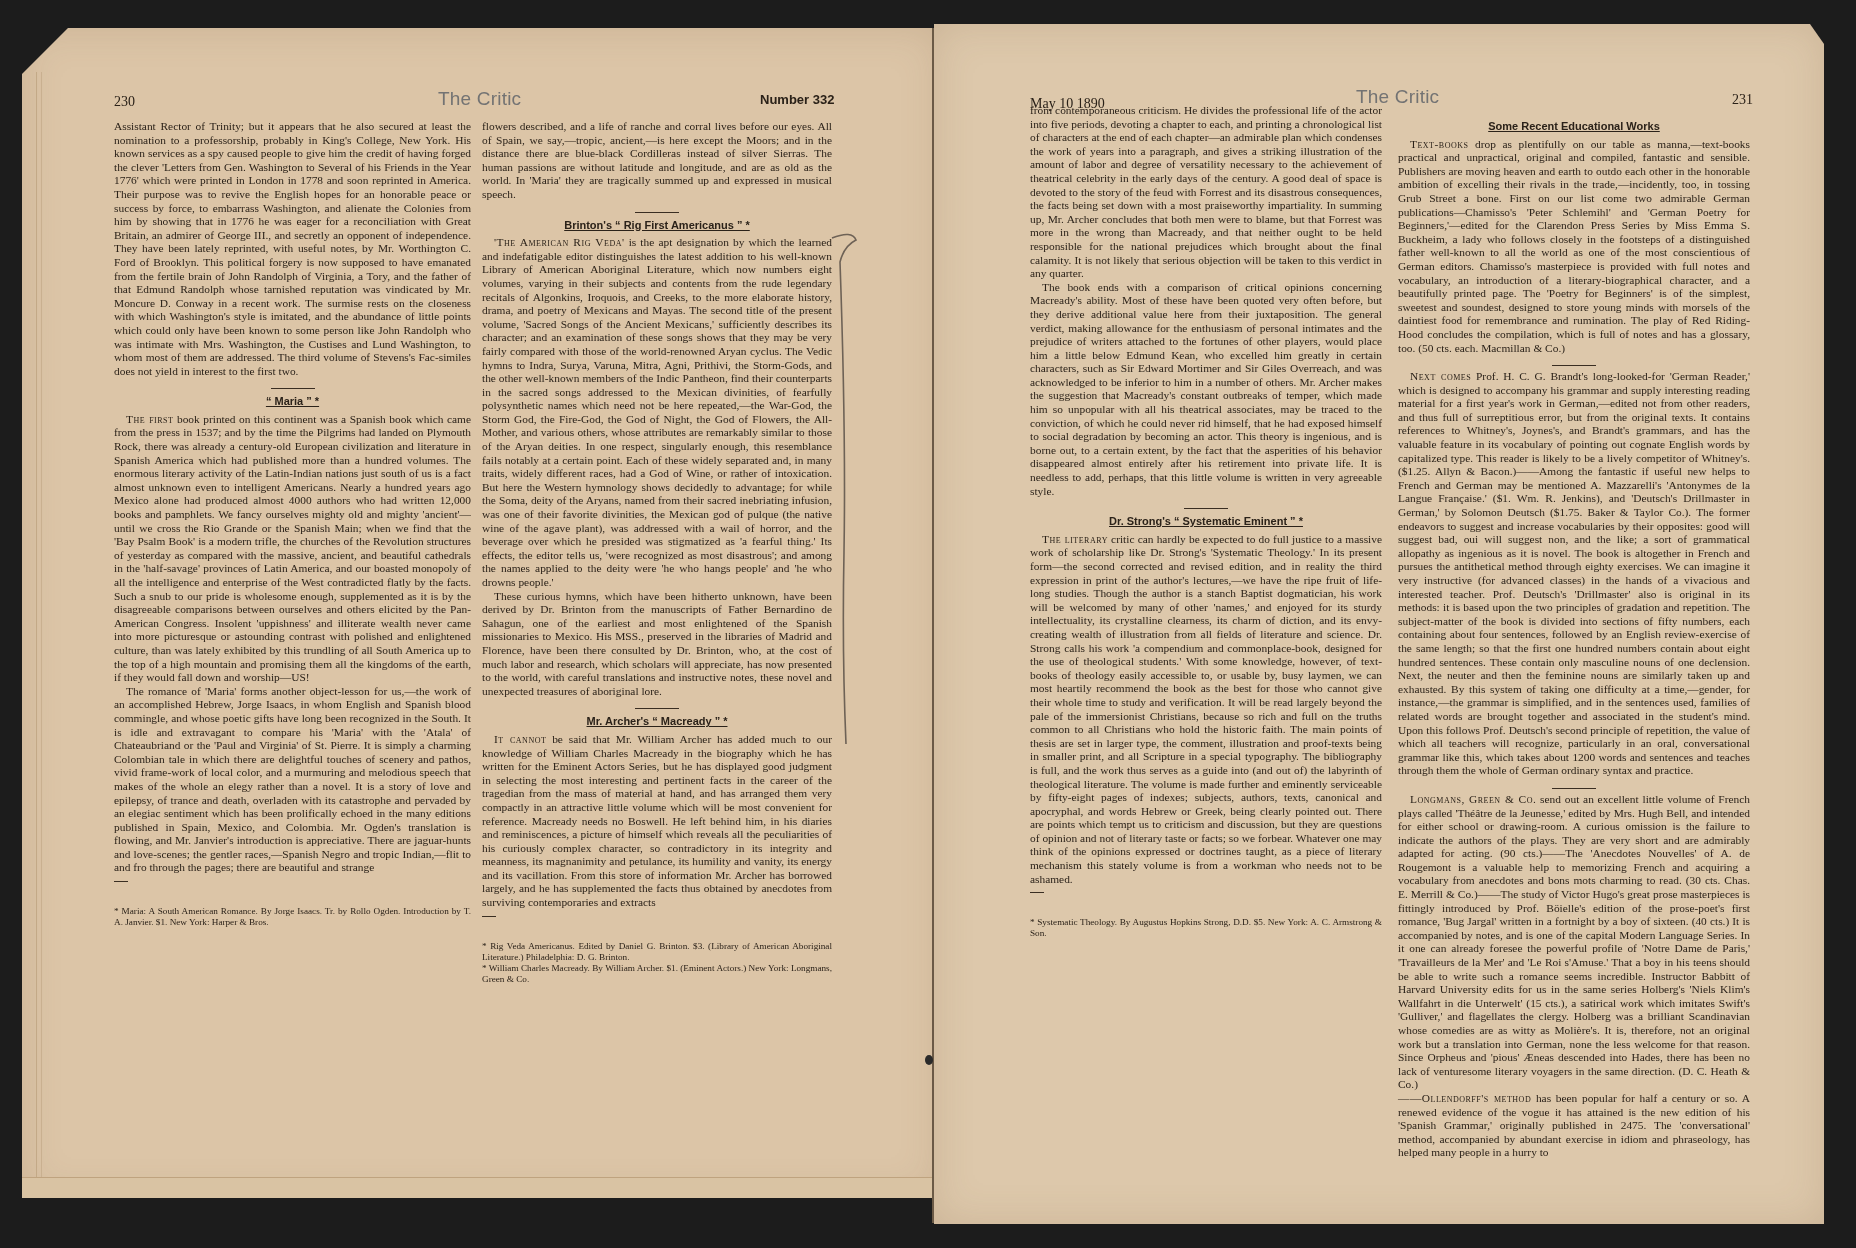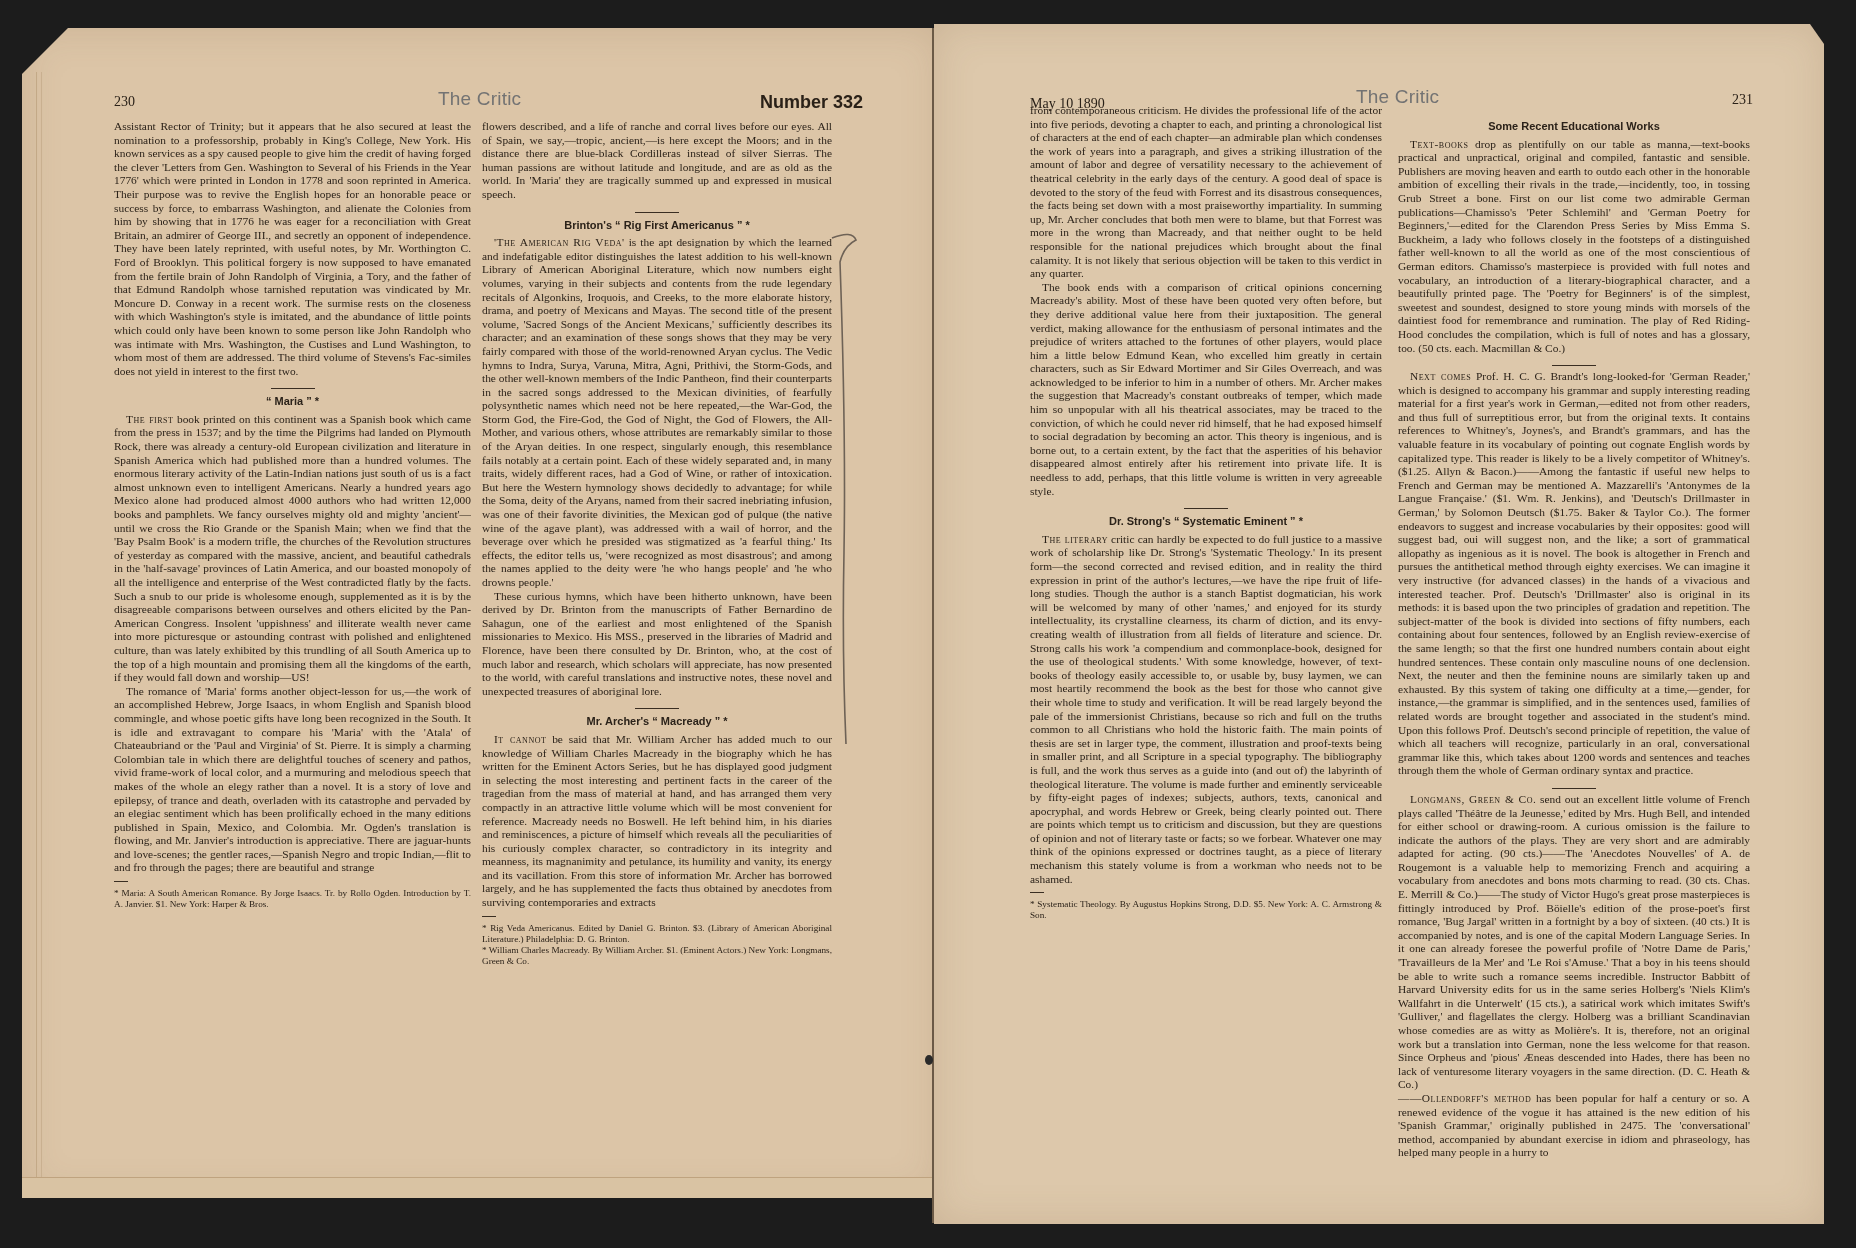--- a/index.html
+++ b/index.html
@@ -8,41 +8,41 @@
   .page.left { left:22px; top:28px; width:918px; height:1170px; clip-path: polygon(0 46px, 46px 0, 100% 0, 100% 100%, 0 100%); }
   .page.left .edge { position:absolute; left:14px; top:44px; bottom:0; width:4px; border-left:1px solid #c3a987; border-right:1px solid #c9b090; }
   .page.left .bottom-fold { position:absolute; left:0; right:0; bottom:0; height:20px; background:#d9c3a3; border-top:1px solid #bfa37f; }
   .page.right { left:934px; top:24px; width:890px; height:1200px; background:#ddc8ab; clip-path: polygon(0 0, calc(100% - 14px) 0, 100% 20px, 100% 100%, 0 100%); }
   .gutter { position:absolute; left:932px; top:28px; width:2px; height:1195px; background:#6b5a46; }
   .running { position:absolute; font-size:14px; }
   .title { position:absolute; font-family:"Liberation Sans", "DejaVu Sans", sans-serif; font-size:19px; color:#737373; letter-spacing:0.2px; }
   .col { position:absolute; font-size:11.4px; line-height:13.6px; text-align:justify; color:#2b2219; }
   .col p { margin:0; text-indent:12px; }
   .col p.noind { text-indent:0; }
-  .col h3 { margin:6px 0 4px; font-size:11px; font-weight:bold; text-align:center; font-family:"Liberation Sans","DejaVu Sans",sans-serif; }
+  .col h3 { margin:6px 0 4px; font-size:11px; font-weight:bold; text-align:center; font-family:"Liberation Sans","DejaVu Sans",sans-serif;text-decoration:underline; }
   .rule { width:44px; height:1px; background:#3a2e22; margin:10px auto 4px; }
   .sc { font-variant:small-caps; letter-spacing:0.5px; }
-  .fn { font-size:9.2px; line-height:11px; margin-top:6px; }
+  .fn { font-size:9.2px; line-height:11px; margin-top:24px; }
   .fnrule { width:14px; height:1px; background:#3a2e22; margin:6px 0 3px; }
   .pencil { position:absolute; left:830px; top:232px; width:28px; height:520px; }
   .hole { position:absolute; width:8px; height:10px; border-radius:50%; background:#2a2a2a; }
 </style>
 </head>
 <body>
 
 <div class="page left">
   <div class="edge"></div>
   <div class="bottom-fold"></div>
 </div>
 <div class="page right"></div>
 <div class="gutter"></div>
 
 <div class="running" style="left:114px;top:94px;">230</div>
 <div class="title" style="left:438px;top:88px;">The Critic</div>
-<div class="running" style="left:760px;top:92px;font-weight:bold;font-family:'Liberation Sans',sans-serif;font-size:18px;">Number 332</div>
+<div class="running" style="left:760px;top:92px;font-weight:bold;font-family:'Liberation Sans',sans-serif;font-size:13px;">Number 332</div>
 
 <div class="col" style="left:114px;top:120px;width:357px;">
   <p class="noind">Assistant Rector of Trinity; but it appears that he also secured at least the nomination to a professorship, probably in King's College, New York. His known services as a spy caused people to give him the credit of having forged the clever 'Letters from Gen. Washington to Several of his Friends in the Year 1776' which were printed in London in 1778 and soon reprinted in America. Their purpose was to revive the English hopes for an honorable peace or success by force, to embarrass Washington, and alienate the Colonies from him by showing that in 1776 he was eager for a reconciliation with Great Britain, an admirer of George III., and secretly an opponent of independence. They have been lately reprinted, with useful notes, by Mr. Worthington C. Ford of Brooklyn. This political forgery is now supposed to have emanated from the fertile brain of John Randolph of Virginia, a Tory, and the father of that Edmund Randolph whose tarnished reputation was vindicated by Mr. Moncure D. Conway in a recent work. The surmise rests on the closeness with which Washington's style is imitated, and the abundance of little points which could only have been known to some person like John Randolph who was intimate with Mrs. Washington, the Custises and Lund Washington, to whom most of them are addressed. The third volume of Stevens's Fac-similes does not yield in interest to the first two.</p>
   <div class="rule"></div>
   <h3>“ Maria ” *</h3>
   <p><span class="sc">The first</span><span> book printed on this continent was a Spanish book which came from the press in 1537; and by the time the Pilgrims had landed on Plymouth Rock, there was already a century-old European civilization and literature in Spanish America which had published more than a hundred volumes. The enormous literary activity of the Latin-Indian nations just south of us is a fact almost unknown even to intelligent Americans. Nearly a hundred years ago Mexico alone had produced almost 4000 authors who had written 12,000 books and pamphlets. We fancy ourselves mighty old and mighty 'ancient'—until we cross the Rio Grande or the Spanish Main; when we find that the 'Bay Psalm Book' is a modern trifle, the churches of the Revolution structures of yesterday as compared with the massive, ancient, and beautiful cathedrals in the 'half-savage' provinces of Latin America, and our boasted monopoly of all the intelligence and enterprise of the West contradicted flatly by the facts. Such a snub to our pride is wholesome enough, supplemented as it is by the disagreeable comparisons between ourselves and others elicited by the Pan-American Congress. Insolent 'uppishness' and illiterate wealth never came into more picturesque or astounding contrast with polished and enlightened culture, than was lately exhibited by this trundling of all South America up to the top of a high mountain and promising them all the kingdoms of the earth, if they would fall down and worship—US!</span></p>
   <p>The romance of 'Maria' forms another object-lesson for us,—the work of an accomplished Hebrew, Jorge Isaacs, in whom English and Spanish blood commingle, and whose poetic gifts have long been recognized in the South. It is idle and extravagant to compare his 'Maria' with the 'Atala' of Chateaubriand or the 'Paul and Virginia' of St. Pierre. It is simply a charming Colombian tale in which there are delightful touches of scenery and pathos, vivid frame-work of local color, and a murmuring and melodious speech that makes of the whole an elegy rather than a novel. It is a story of love and epilepsy, of trance and death, overladen with its catastrophe and pervaded by an elegiac sentiment which has been prolifically echoed in the many editions published in Spain, Mexico, and Colombia. Mr. Ogden's translation is flowing, and Mr. Janvier's introduction is appreciative. There are jaguar-hunts and love-scenes; the gentler races,—Spanish Negro and tropic Indian,—flit to and fro through the pages; there are beautiful and strange</p>
   <div class="fnrule"></div>
   <div class="fn">* Maria: A South American Romance. By Jorge Isaacs. Tr. by Rollo Ogden. Introduction by T. A. Janvier. $1. New York: Harper &amp; Bros.</div>
 </div>

